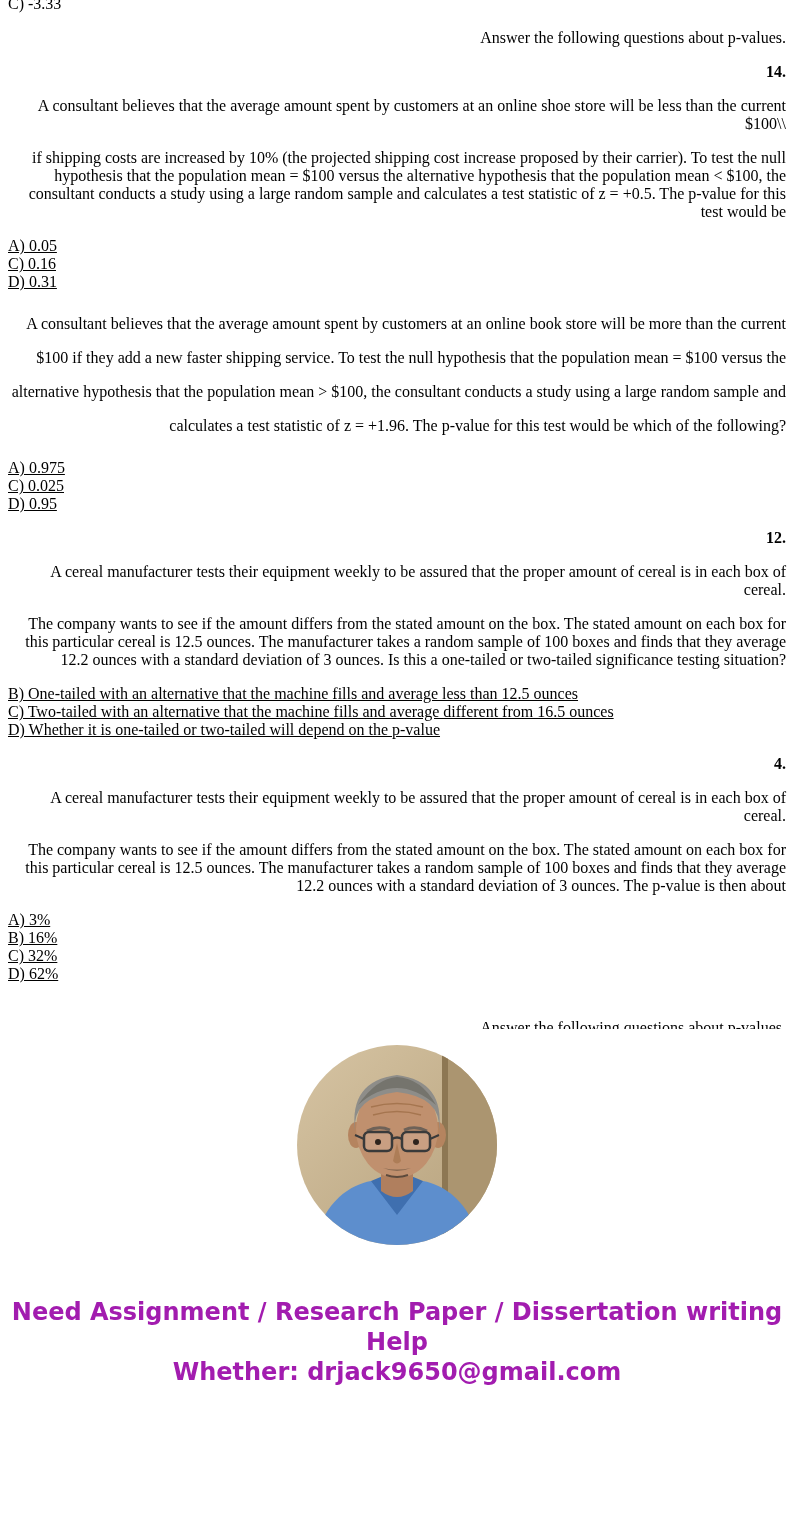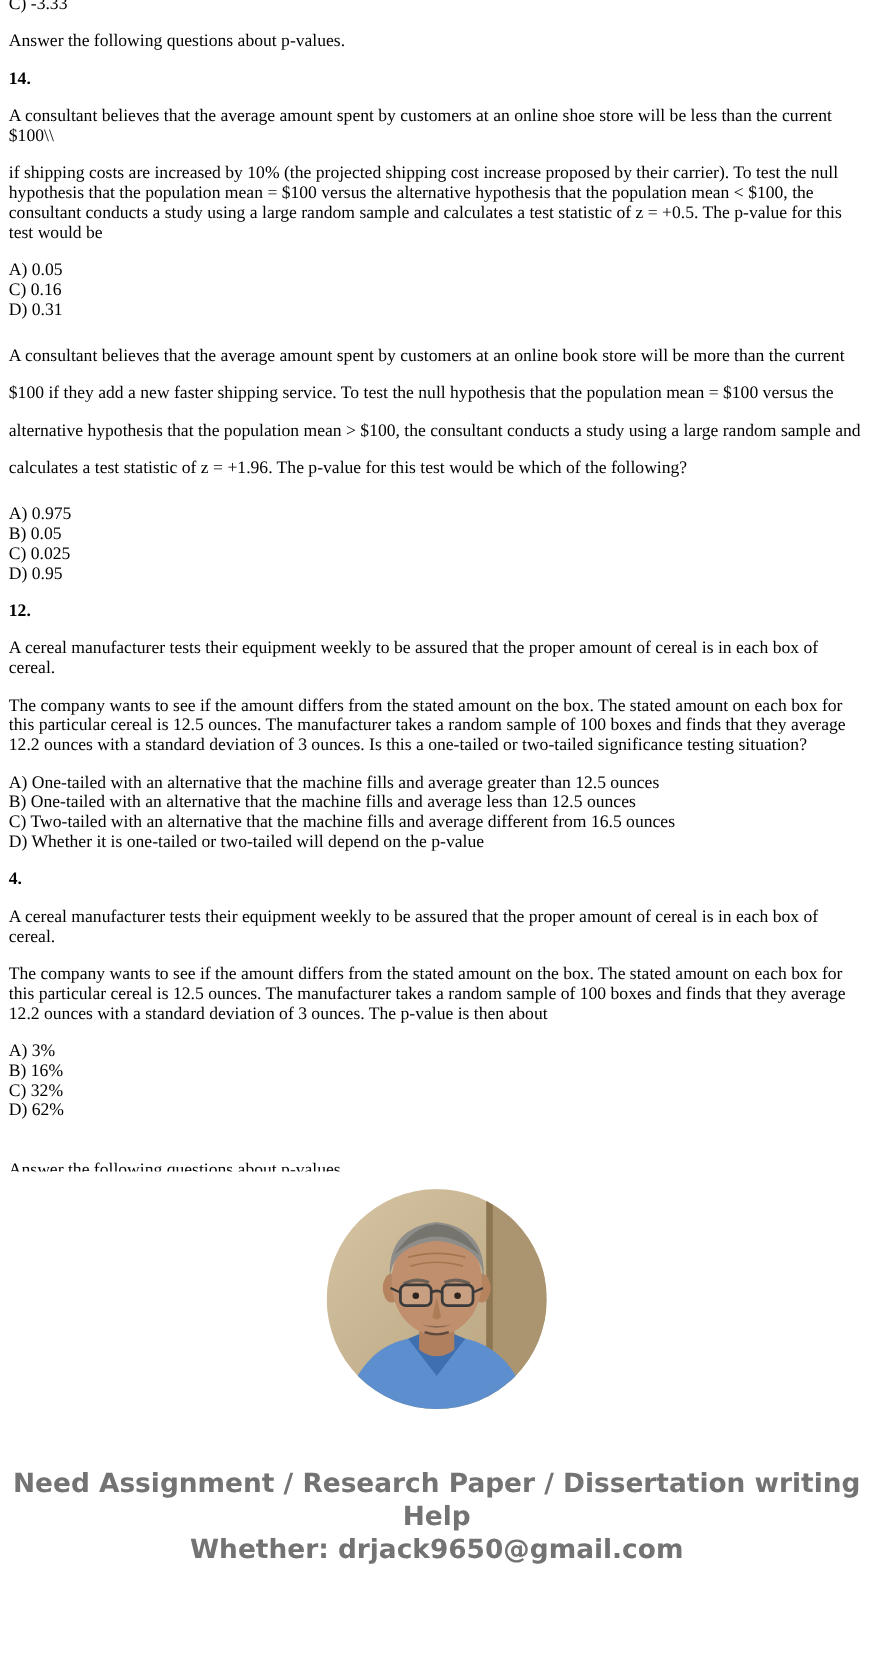--- a/index.html
+++ b/index.html
@@ -6,39 +6,39 @@
   body {
     width: 794px;
     height: 1523px;
     overflow: hidden;
     background: #ffffff;
     color: #000000;
     font-family: "Liberation Serif", "DejaVu Serif", serif;
     font-size: 16px;
   }
   .doc { padding: 0 8px; }
-  p { margin: 16px 0; line-height: 18px; }
+  p { margin: 16px 0; line-height: 18px; text-align: right; }
   .qnum { font-weight: 700; }
   .clip-top { margin-top: -5px; }
   .clip-top > div { line-height: 18px; }
   .options { margin: 16px 0; }
-  .options > div { line-height: 18px; }
+  .options > div { line-height: 18px; text-decoration: underline; }
   p.spaced { line-height: 34px; }
   .clip-bottom { height: 10px; overflow: hidden; margin-top: 36px; }
   .clip-bottom p { margin: 0; line-height: 18px; }
   .photo-row { margin-top: 16px; text-align: center; }
   .photo-row svg { display: block; margin: 0 auto; }
   .ad {
     margin-top: 52px;
     font-family: "DejaVu Sans", "Liberation Sans", sans-serif;
     font-weight: 700;
     font-size: 24px;
     line-height: 30px;
     text-align: center;
-    color: #737373;
+    color: #a21caf;
   }
 </style>
 </head>
 <body>
 
 <main class="doc">
 
   <div class="clip-top">
     <div>C) -3.33</div>
   </div>
@@ -53,32 +53,30 @@
       <div>A) 0.05</div>
       <div>C) 0.16</div>
       <div>D) 0.31</div>
     </div>
   </section>
 
   <section>
     <p class="spaced">A consultant believes that the average amount spent by customers at an online book store will be more than the current $100 if they add a new faster shipping service. To test the null hypothesis that the population mean = $100 versus the alternative hypothesis that the population mean &gt; $100, the consultant conducts a study using a large random sample and calculates a test statistic of z = +1.96. The p-value for this test would be which of the following?</p>
     <div class="options">
       <div>A) 0.975</div>
-      <div>B) 0.05</div>
       <div>C) 0.025</div>
       <div>D) 0.95</div>
     </div>
   </section>
 
   <section>
     <p class="qnum">12.</p>
     <p>A cereal manufacturer tests their equipment weekly to be assured that the proper amount of cereal is in each box of cereal.</p>
     <p>The company wants to see if the amount differs from the stated amount on the box. The stated amount on each box for this particular cereal is 12.5 ounces. The manufacturer takes a random sample of 100 boxes and finds that they average 12.2 ounces with a standard deviation of 3 ounces. Is this a one-tailed or two-tailed significance testing situation?</p>
     <div class="options">
-      <div>A) One-tailed with an alternative that the machine fills and average greater than 12.5 ounces</div>
       <div>B) One-tailed with an alternative that the machine fills and average less than 12.5 ounces</div>
       <div>C) Two-tailed with an alternative that the machine fills and average different from 16.5 ounces</div>
       <div>D) Whether it is one-tailed or two-tailed will depend on the p-value</div>
     </div>
   </section>
 
   <section>
     <p class="qnum">4.</p>
     <p>A cereal manufacturer tests their equipment weekly to be assured that the proper amount of cereal is in each box of cereal.</p>
     <p>The company wants to see if the amount differs from the stated amount on the box. The stated amount on each box for this particular cereal is 12.5 ounces. The manufacturer takes a random sample of 100 boxes and finds that they average 12.2 ounces with a standard deviation of 3 ounces. The p-value is then about</p>

